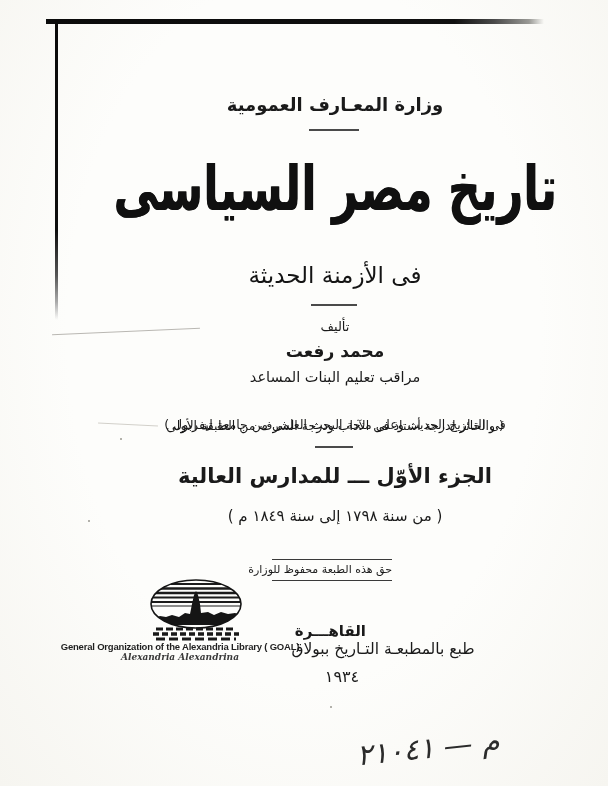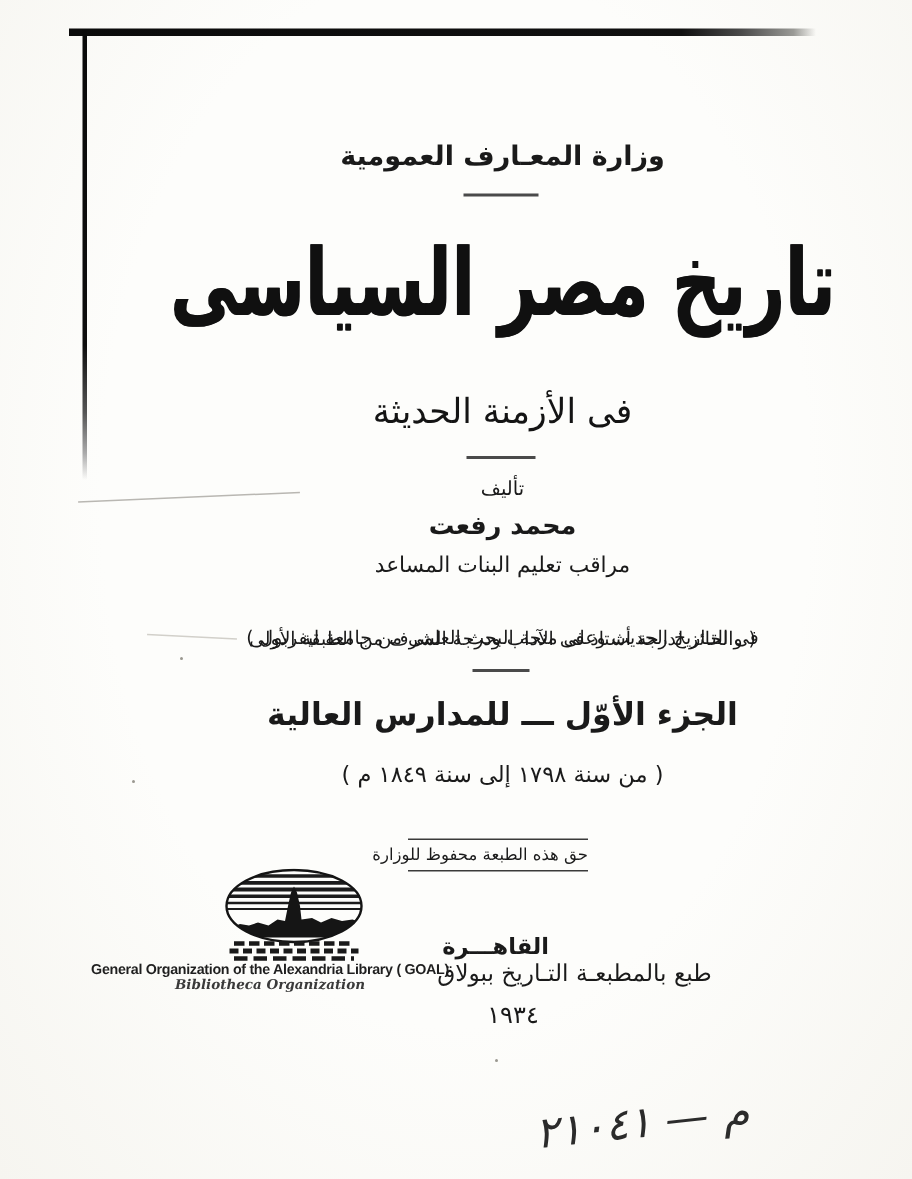--- a/index.html
+++ b/index.html
@@ -130,21 +130,21 @@
     <path clip-path="url(#ovalClip)" fill="#151515" d="M4,40 L12,37 18,38 24,36 31,38 37,34 42,35 44,25 46,16 48,12 50,16 52,25 53,34 60,33 66,36 73,33 80,35 87,34 93,36 93,46 4,46 Z"></path>
     <ellipse cx="48" cy="25" rx="45" ry="24" fill="none" stroke="#141414" stroke-width="1.6"></ellipse>
     <g stroke="#191919">
       <line x1="8" y1="50" x2="88" y2="50" stroke-width="3" stroke-dasharray="7 3"></line>
       <line x1="5" y1="55" x2="91" y2="55" stroke-width="3.4" stroke-dasharray="6 3"></line>
       <line x1="8" y1="60" x2="88" y2="60" stroke-width="3" stroke-dasharray="9 4"></line>
     </g>
   </svg>
 
   <div class="abs goal-line">General Organization of the Alexandria Library ( GOAL)</div>
-  <div class="abs goal-script">Bibliotheca Organization</div>
+  <div class="abs goal-script">Alexandria Alexandrina</div>
 
   <div class="abs ar city-line">القاهـــرة</div>
   <div class="abs ar printer-line">طبع بالمطبعـة التـاريخ ببولاق</div>
   <div class="abs ar year-line">١٩٣٤</div>
 
   <div class="abs ar handwritten">م — ٢١٠٤١</div>
 
 </div>
 
 </body></html>

